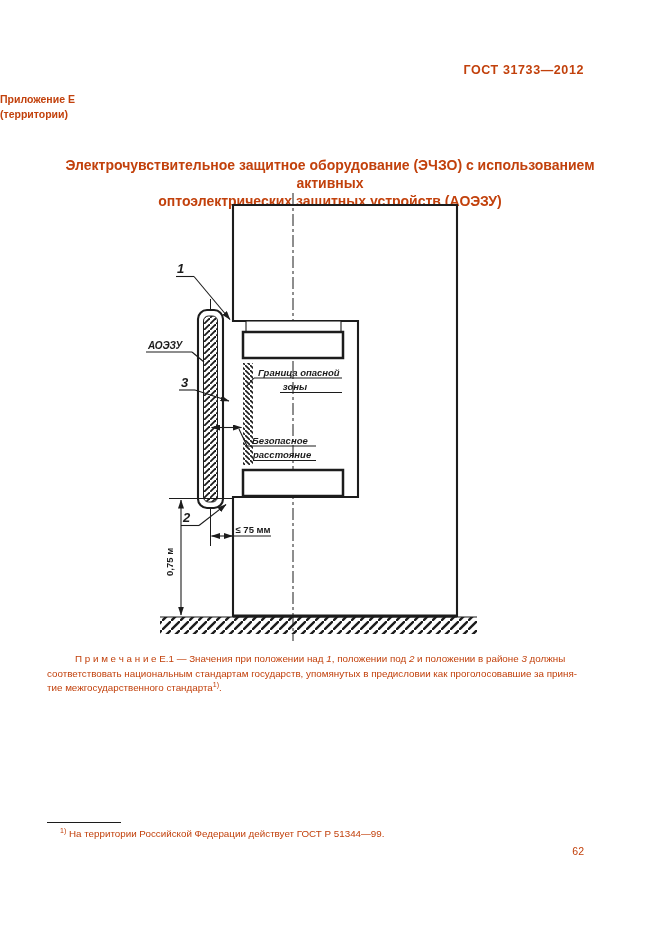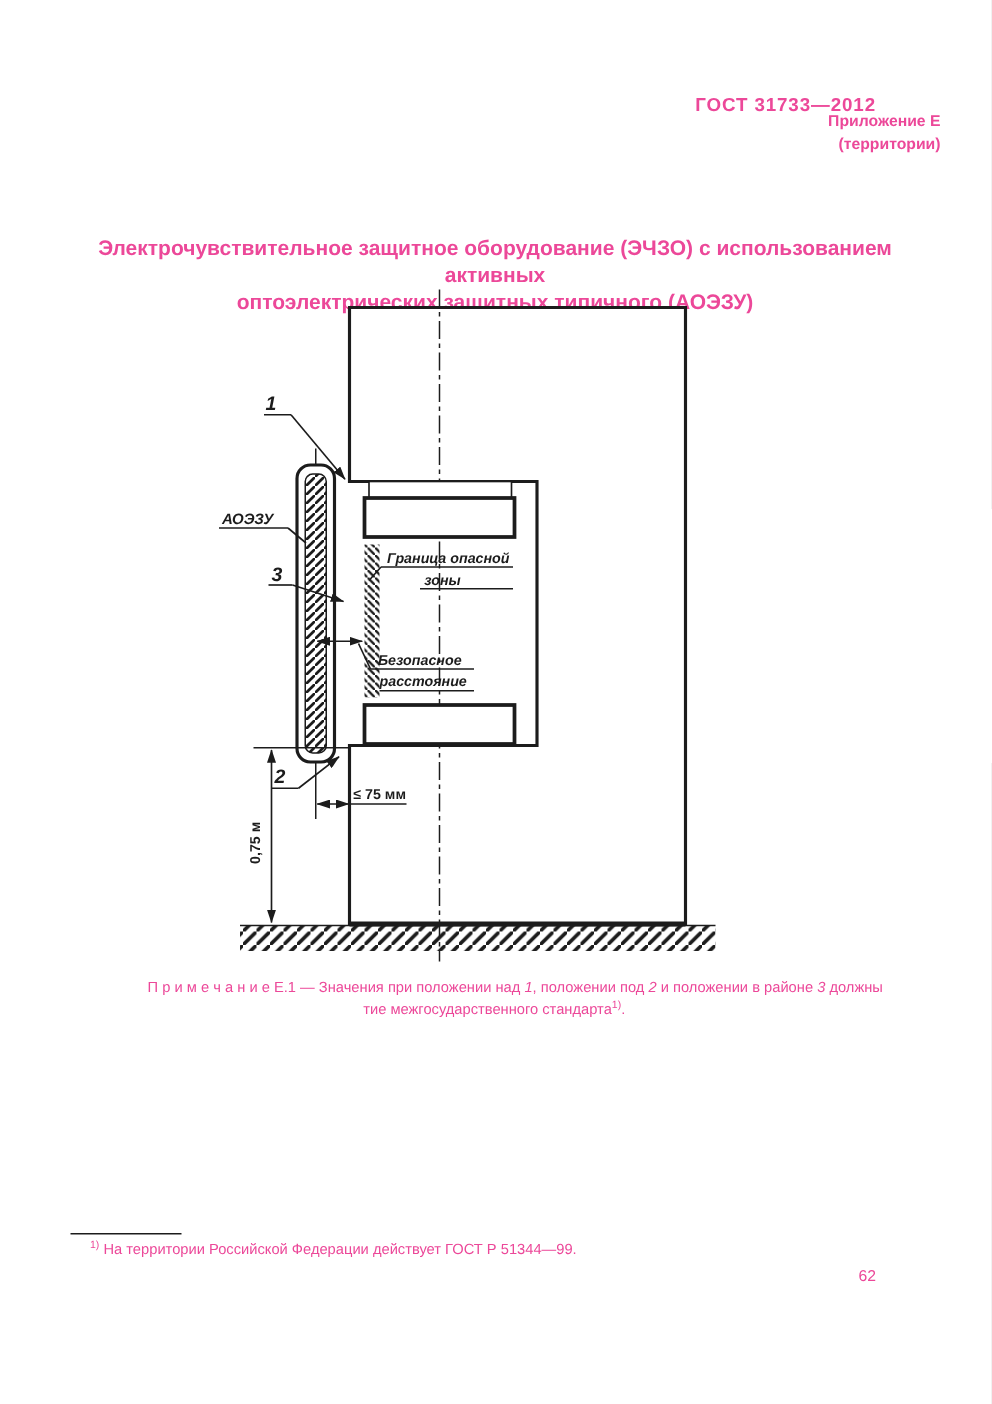--- a/index.html
+++ b/index.html
@@ -1,37 +1,37 @@
 <!DOCTYPE html>
 <html><head>
 <meta charset="utf-8">
 <style>
   html,body { margin:0; padding:0; background:#e8e8e8; }
   .page {
     position:relative; width:661px; height:936px; margin:0 auto;
-    background:#ffffff; color:#ec4899;
+    background:#ffffff; color:#c2410c;
     font-family:"Liberation Sans", sans-serif;
     overflow:hidden;
   }
   .doc-number {
     position:absolute; top:63px; right:77px;
     font-size:12.5px; font-weight:bold; letter-spacing:0.6px;
   }
   .appendix {
-    position:absolute; top:74px; left:0; width:627px;
-    text-align:right; font-weight:bold; font-size:10.5px; line-height:15px;
+    position:absolute; top:92px; left:0; width:627px;
+    text-align:left; font-weight:bold; font-size:10.5px; line-height:15px;
   }
   .doc-title {
     position:absolute; top:156px; left:60px; width:540px;
     text-align:center; font-weight:bold; font-size:14px; line-height:18px;
   }
   .fig-wrap { position:absolute; left:125px; top:186px; }
   .note {
-    position:absolute; left:61px; top:652px; width:537px;
-    font-size:9.8px; line-height:14.6px;text-align:center;
+    position:absolute; left:47px; top:652px; width:537px;
+    font-size:9.8px; line-height:14.6px;
   }
   .note .ln1 { padding-left:28px; }
   .note i { font-style:italic; }
   sup.fn { font-size:7px; vertical-align:super; line-height:0; }
   .caption {
     position:absolute; left:57px; top:709px; width:546px;
     text-align:center; font-size:9.8px; line-height:15px;
   }
   .footnote-rule {
     position:absolute; left:47px; top:822px; width:74px;
@@ -63,21 +63,21 @@
 
   <div class="doc-number">ГОСТ  31733—2012</div>
 
   <div class="appendix">
     <div>Приложение Е</div>
     <div>(территории)</div>
   </div>
 
   <div class="doc-title">
     <div>Электрочувствительное защитное оборудование (ЭЧЗО) с использованием активных</div>
-    <div>оптоэлектрических защитных типичного (АОЭЗУ)</div>
+    <div>оптоэлектрических защитных устройств (АОЭЗУ)</div>
   </div>
 
   <div class="fig-wrap">
     <svg width="375" height="469" viewBox="125 186 375 469">
       <defs>
         <pattern id="hatchBar" width="6" height="6" patternUnits="userSpaceOnUse">
           <path d="M0,6 L6,0" stroke="#1c1c1c" stroke-width="1.8"></path>
         </pattern>
         <pattern id="hatchStrip" width="5" height="5" patternUnits="userSpaceOnUse">
           <path d="M0,0 L5,5" stroke="#1c1c1c" stroke-width="1.6"></path>
@@ -147,20 +147,21 @@
       <text x="235.5" y="532.5" class="fig-dim">≤ 75 мм</text>
 
       <line x1="169" y1="498.5" x2="233" y2="498.5" class="thin"></line>
       <line x1="181" y1="500" x2="181" y2="615" class="thin" marker-start="url(#arrRev)" marker-end="url(#arr)"></line>
       <text x="173" y="576" transform="rotate(-90 173 576)" class="fig-dim">0,75 м</text>
     </svg>
   </div>
 
   <div class="note">
     <div class="ln1"><span>П р и м е ч а н и е   Е.1 — Значения при положении над </span><i>1</i><span>, положении под </span><i>2</i><span> и положении в районе </span><i>3</i><span> должны</span></div>
+    <div>соответствовать национальным стандартам государств, упомянутых в предисловии как проголосовавшие за приня-</div>
     <div><span>тие межгосударственного стандарта</span><sup class="fn">1)</sup><span>.</span></div>
   </div>
 
   <div class="caption">
   </div>
 
   <div class="footnote-rule"></div>
   <div class="footnote"><sup class="fn">1)</sup><span> На территории Российской Федерации действует ГОСТ Р 51344—99.</span></div>
 
   <div class="page-number">62</div>

